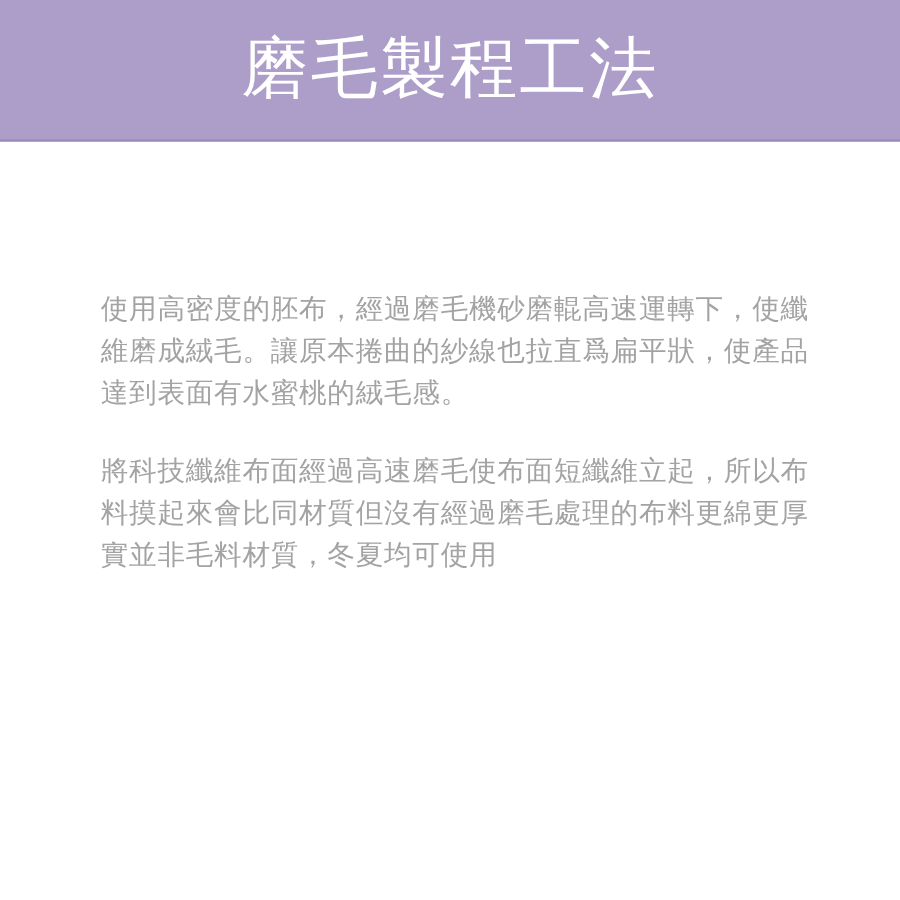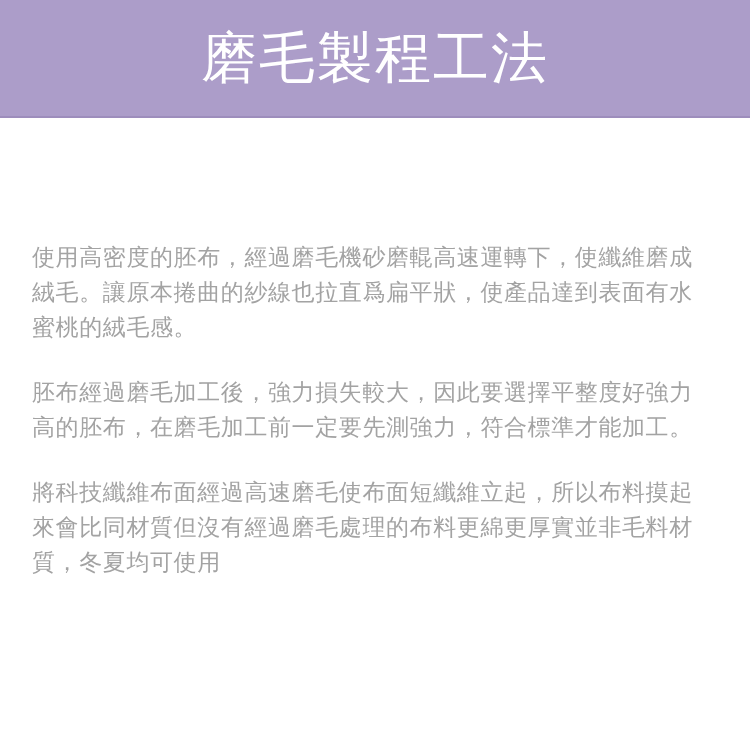--- a/index.html
+++ b/index.html
@@ -28,21 +28,21 @@
     font-family: "Liberation Serif", "DejaVu Serif", serif;
     font-weight: 400;
     font-size: 56px;
     line-height: 1;
     color: #ffffff;
     letter-spacing: 2px;
     text-align: center;
     white-space: nowrap;
   }
   .content {
-    padding: 122px 53px 0 32px;
+    padding: 122px 53px 0 84px;
   }
   .content p {
     font-size: 23px;
     line-height: 35px;
     letter-spacing: 0.6px;
     color: #a3a3a3;
     text-align: left;
     margin: 0 0 30px 0;
     word-break: break-all;
   }
@@ -52,17 +52,16 @@
 <body>
 
 <div class="page">
 
   <div class="header-band">
     <h1 class="header-title">磨毛製程工法</h1>
   </div>
 
   <div class="content">
     <p>使用高密度的胚布，經過磨毛機砂磨輥高速運轉下，使纖維磨成絨毛。讓原本捲曲的紗線也拉直爲扁平狀，使產品達到表面有水蜜桃的絨毛感。</p>
-    <p>胚布經過磨毛加工後，強力損失較大，因此要選擇平整度好強力高的胚布，在磨毛加工前一定要先測強力，符合標準才能加工。</p>
     <p>將科技纖維布面經過高速磨毛使布面短纖維立起，所以布料摸起來會比同材質但沒有經過磨毛處理的布料更綿更厚實並非毛料材質，冬夏均可使用</p>
   </div>
 
 </div>
 
 </body></html>

